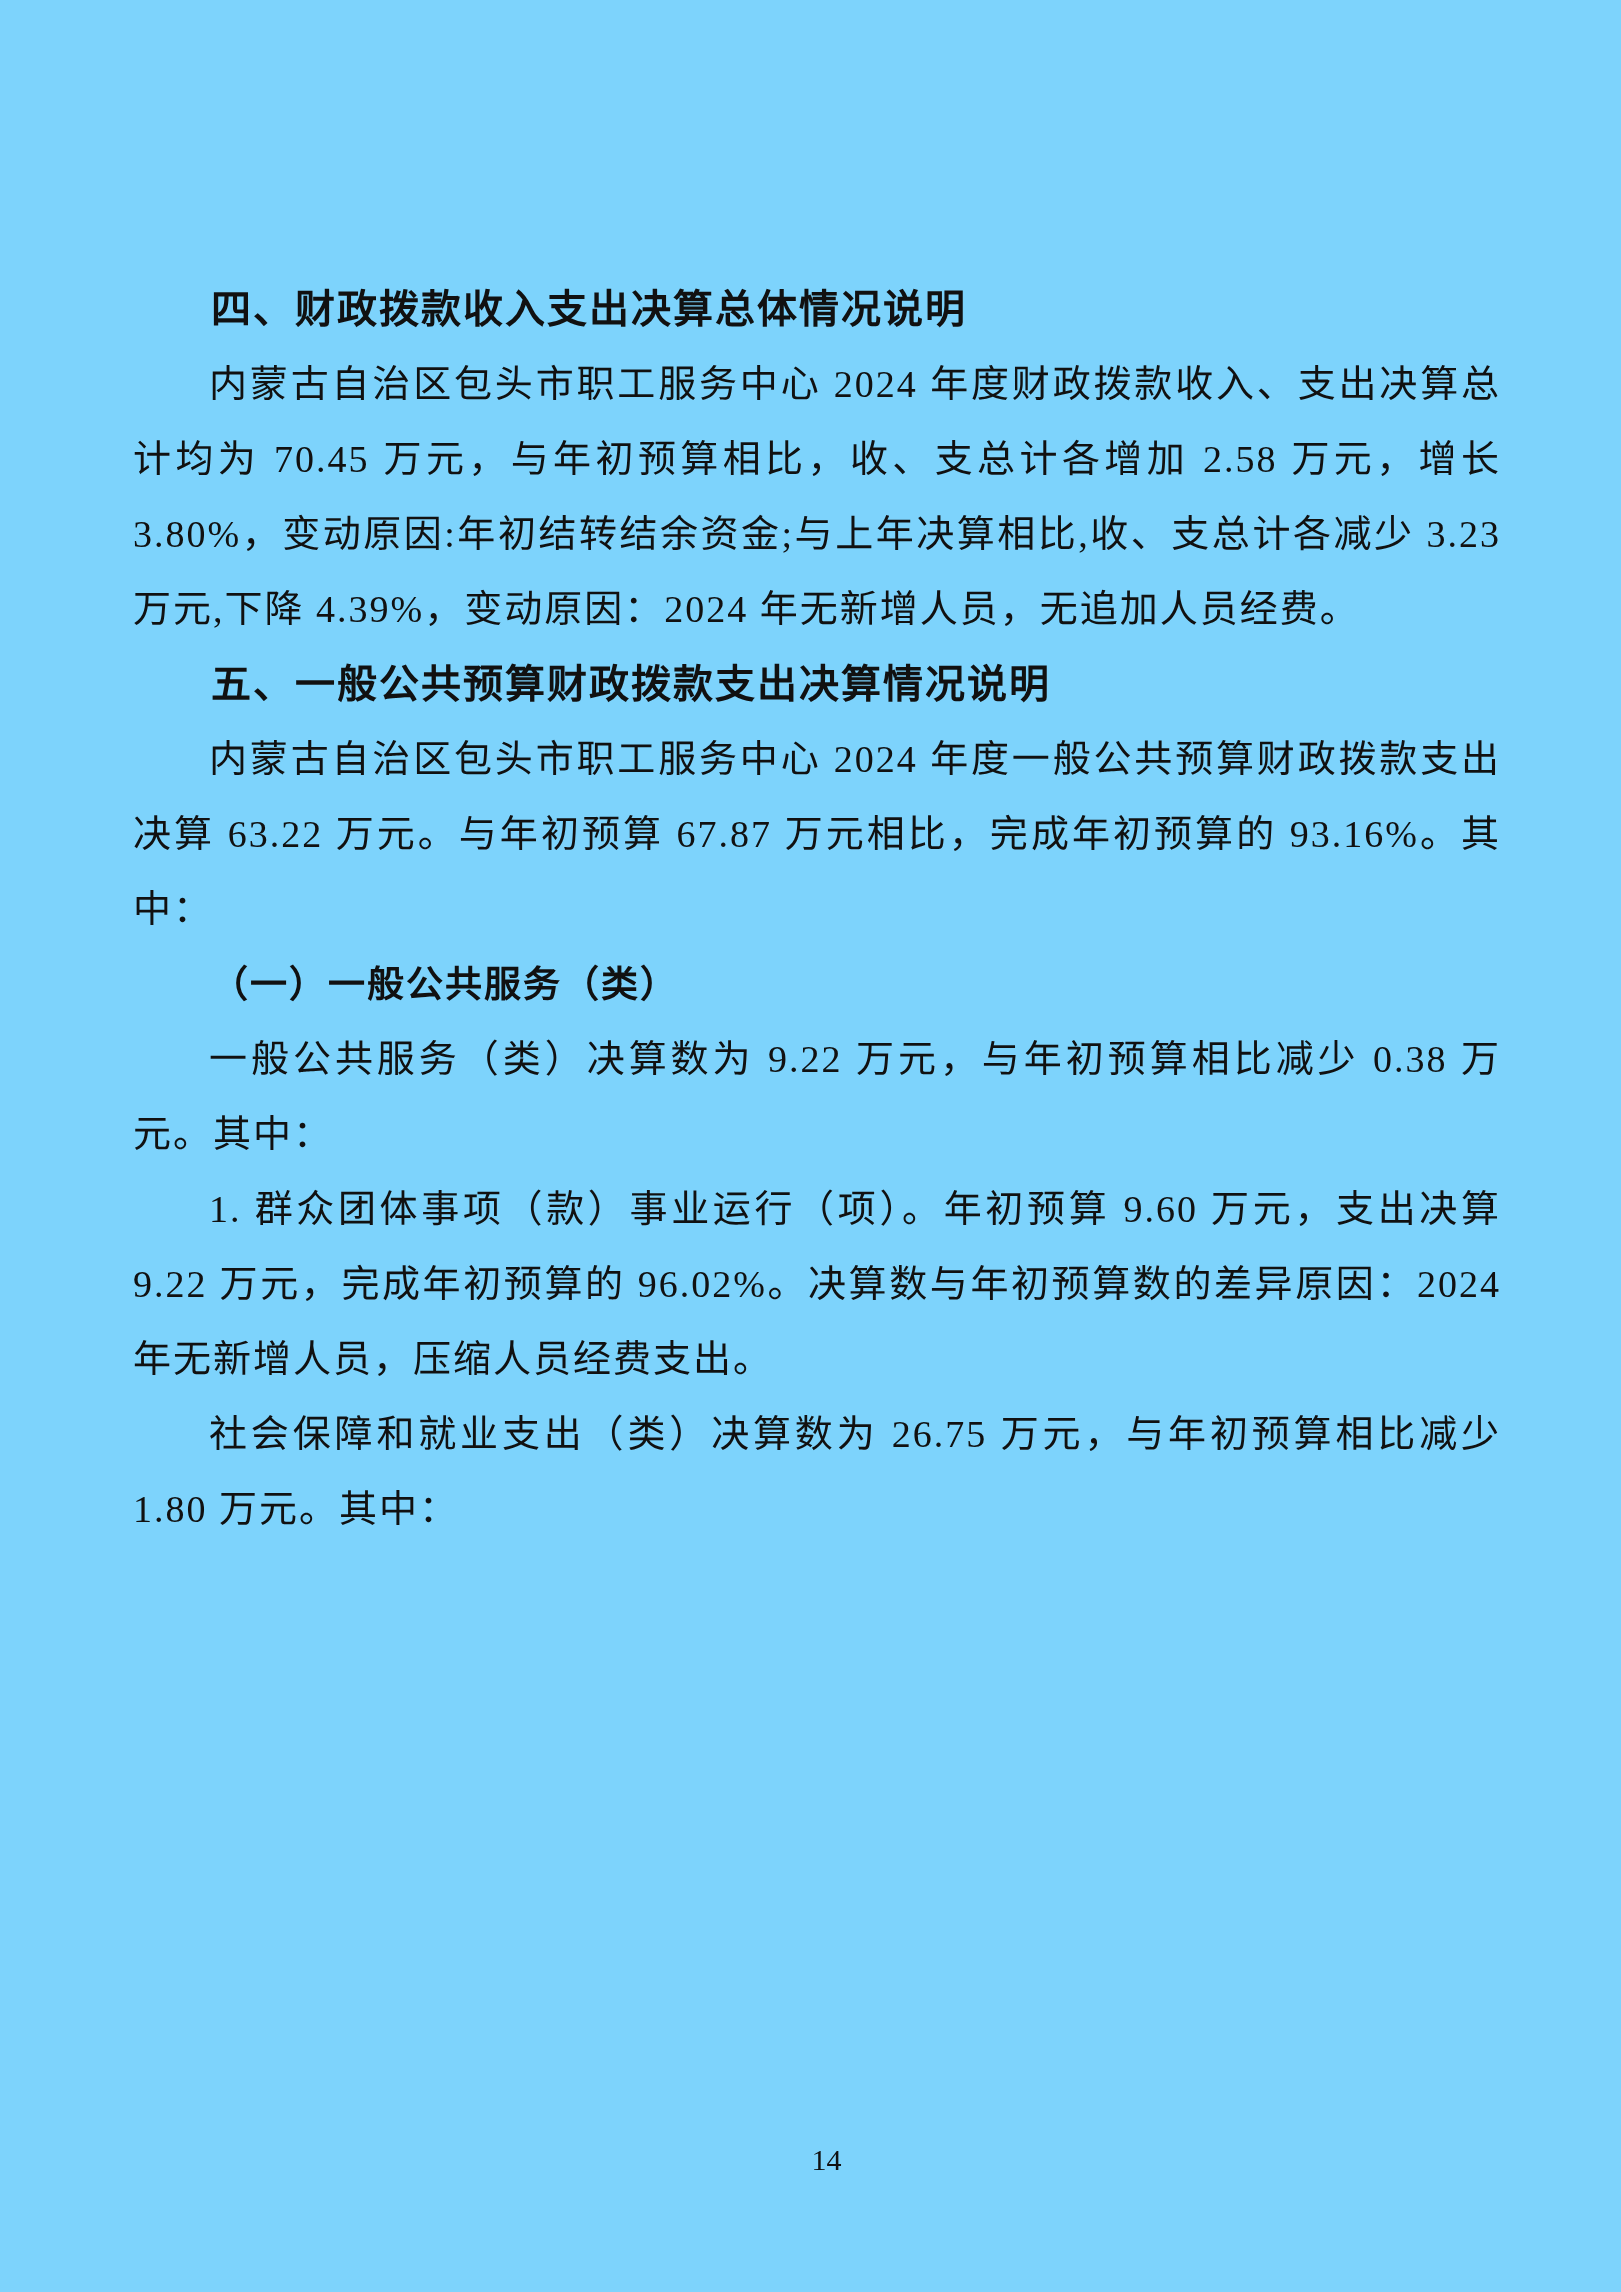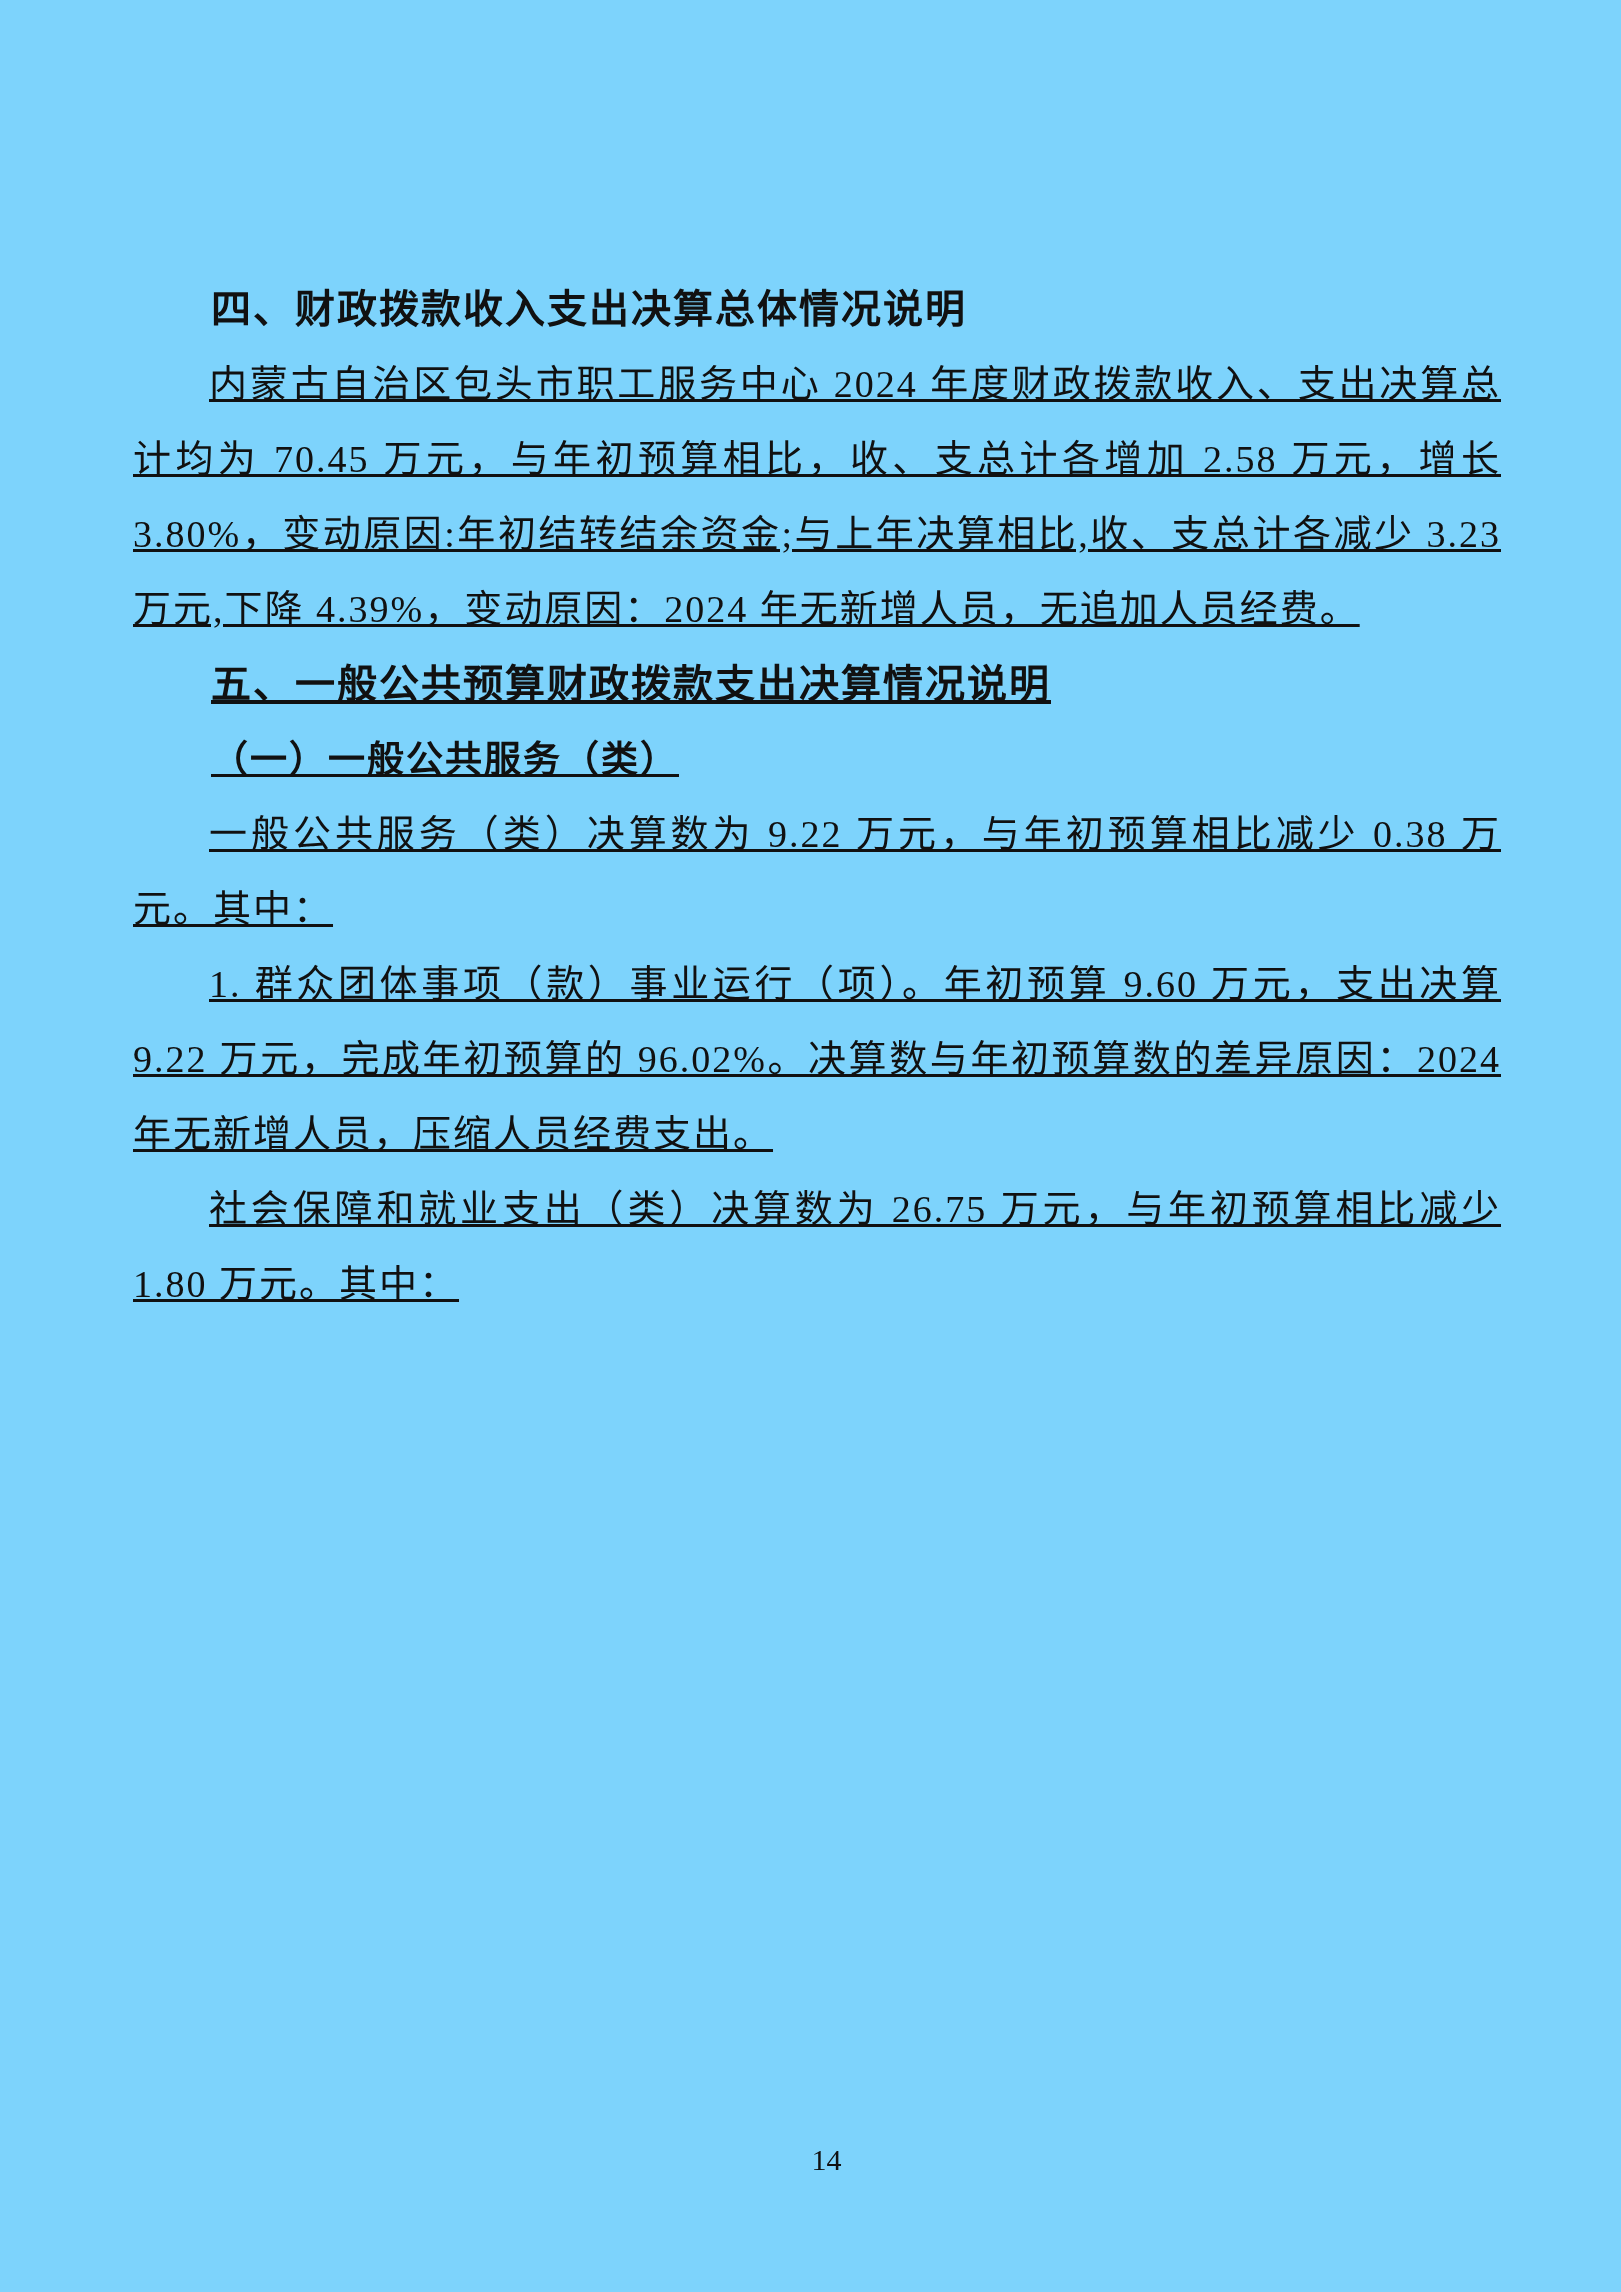--- a/index.html
+++ b/index.html
@@ -19,21 +19,20 @@
     overflow: hidden;
   }
   .content {
     position: absolute;
     left: 133px;
     top: 272px;
     width: 1368px;
   }
   .content > * + * {
     margin-top: 44px;
-    text-decoration: underline;
   }
   .doc-heading {
     font-family: "Liberation Sans", "DejaVu Sans", sans-serif;
     font-weight: 700;
     font-size: 40px;
     line-height: 75px;
     text-indent: 78px;
     letter-spacing: 2px;
     margin: 0;
     white-space: nowrap;
@@ -74,20 +73,21 @@
 
 <div class="page">
   <div class="content">
 
     <h2 class="doc-heading">四、财政拨款收入支出决算总体情况说明</h2>
 
     <p class="doc-paragraph">内蒙古自治区包头市职工服务中心 2024 年度财政拨款收入、支出决算总计均为 70.45 万元，与年初预算相比，收、支总计各增加 2.58 万元，增长 3.80%，变动原因:年初结转结余资金;与上年决算相比,收、支总计各减少 3.23 万元,下降 4.39%，变动原因：2024 年无新增人员，无追加人员经费。</p>
 
     <h2 class="doc-heading">五、一般公共预算财政拨款支出决算情况说明</h2>
 
+    <p class="doc-paragraph">内蒙古自治区包头市职工服务中心 2024 年度一般公共预算财政拨款支出决算 63.22 万元。与年初预算 67.87 万元相比，完成年初预算的 93.16%。其中：</p>
 
     <h3 class="doc-subheading">（一）一般公共服务（类）</h3>
 
     <p class="doc-paragraph">一般公共服务（类）决算数为 9.22 万元，与年初预算相比减少 0.38 万元。其中：</p>
 
     <p class="doc-paragraph">1. 群众团体事项（款）事业运行（项）。年初预算 9.60 万元，支出决算 9.22 万元，完成年初预算的 96.02%。决算数与年初预算数的差异原因：2024 年无新增人员，压缩人员经费支出。</p>
 
 
     <p class="doc-paragraph">社会保障和就业支出（类）决算数为 26.75 万元，与年初预算相比减少 1.80 万元。其中：</p>
 

